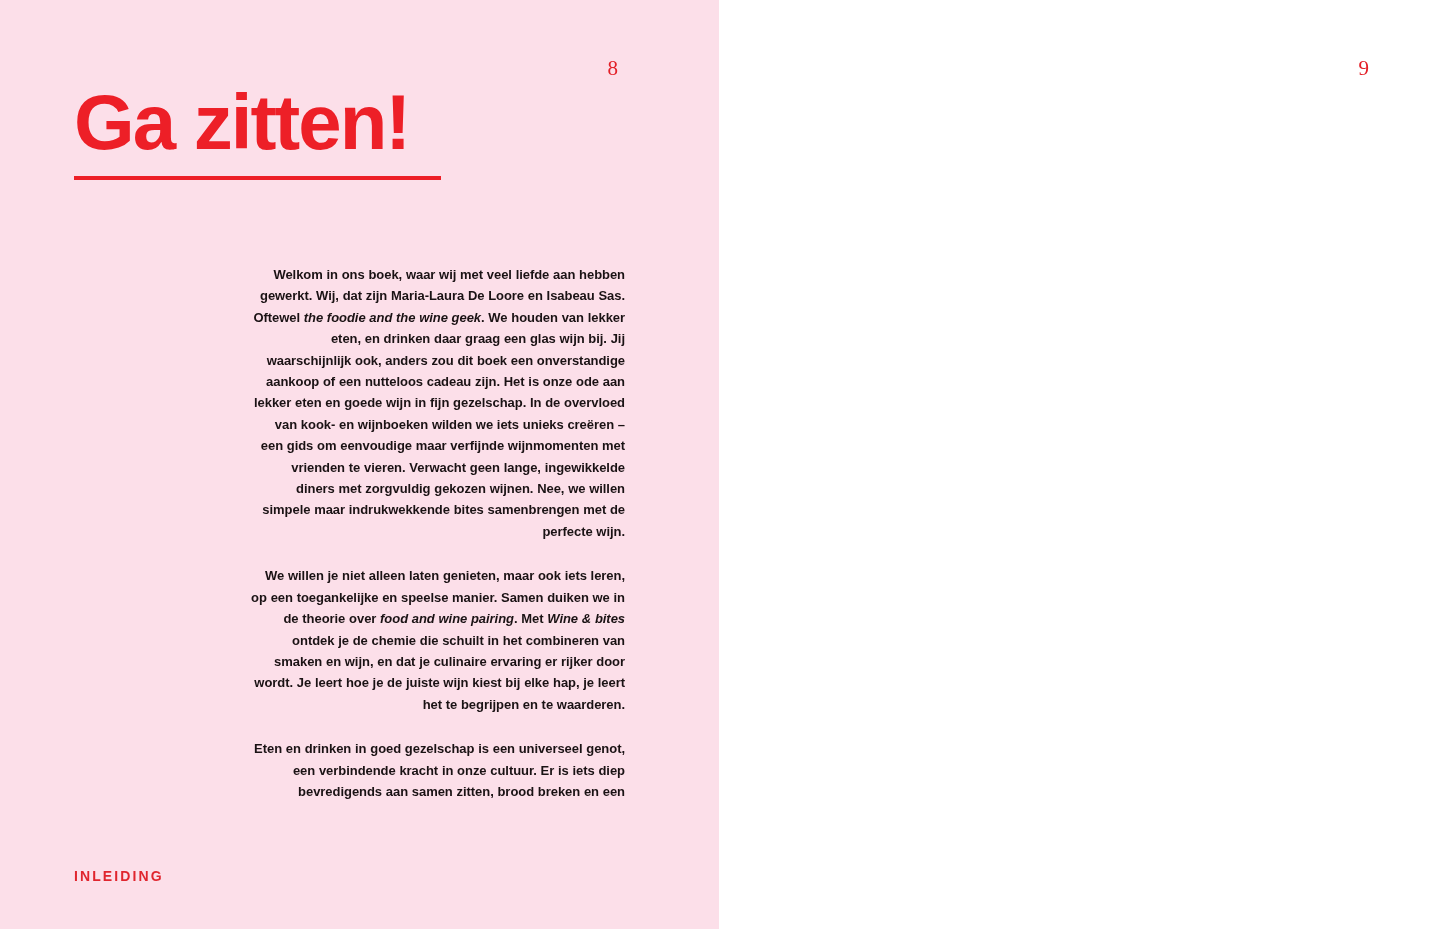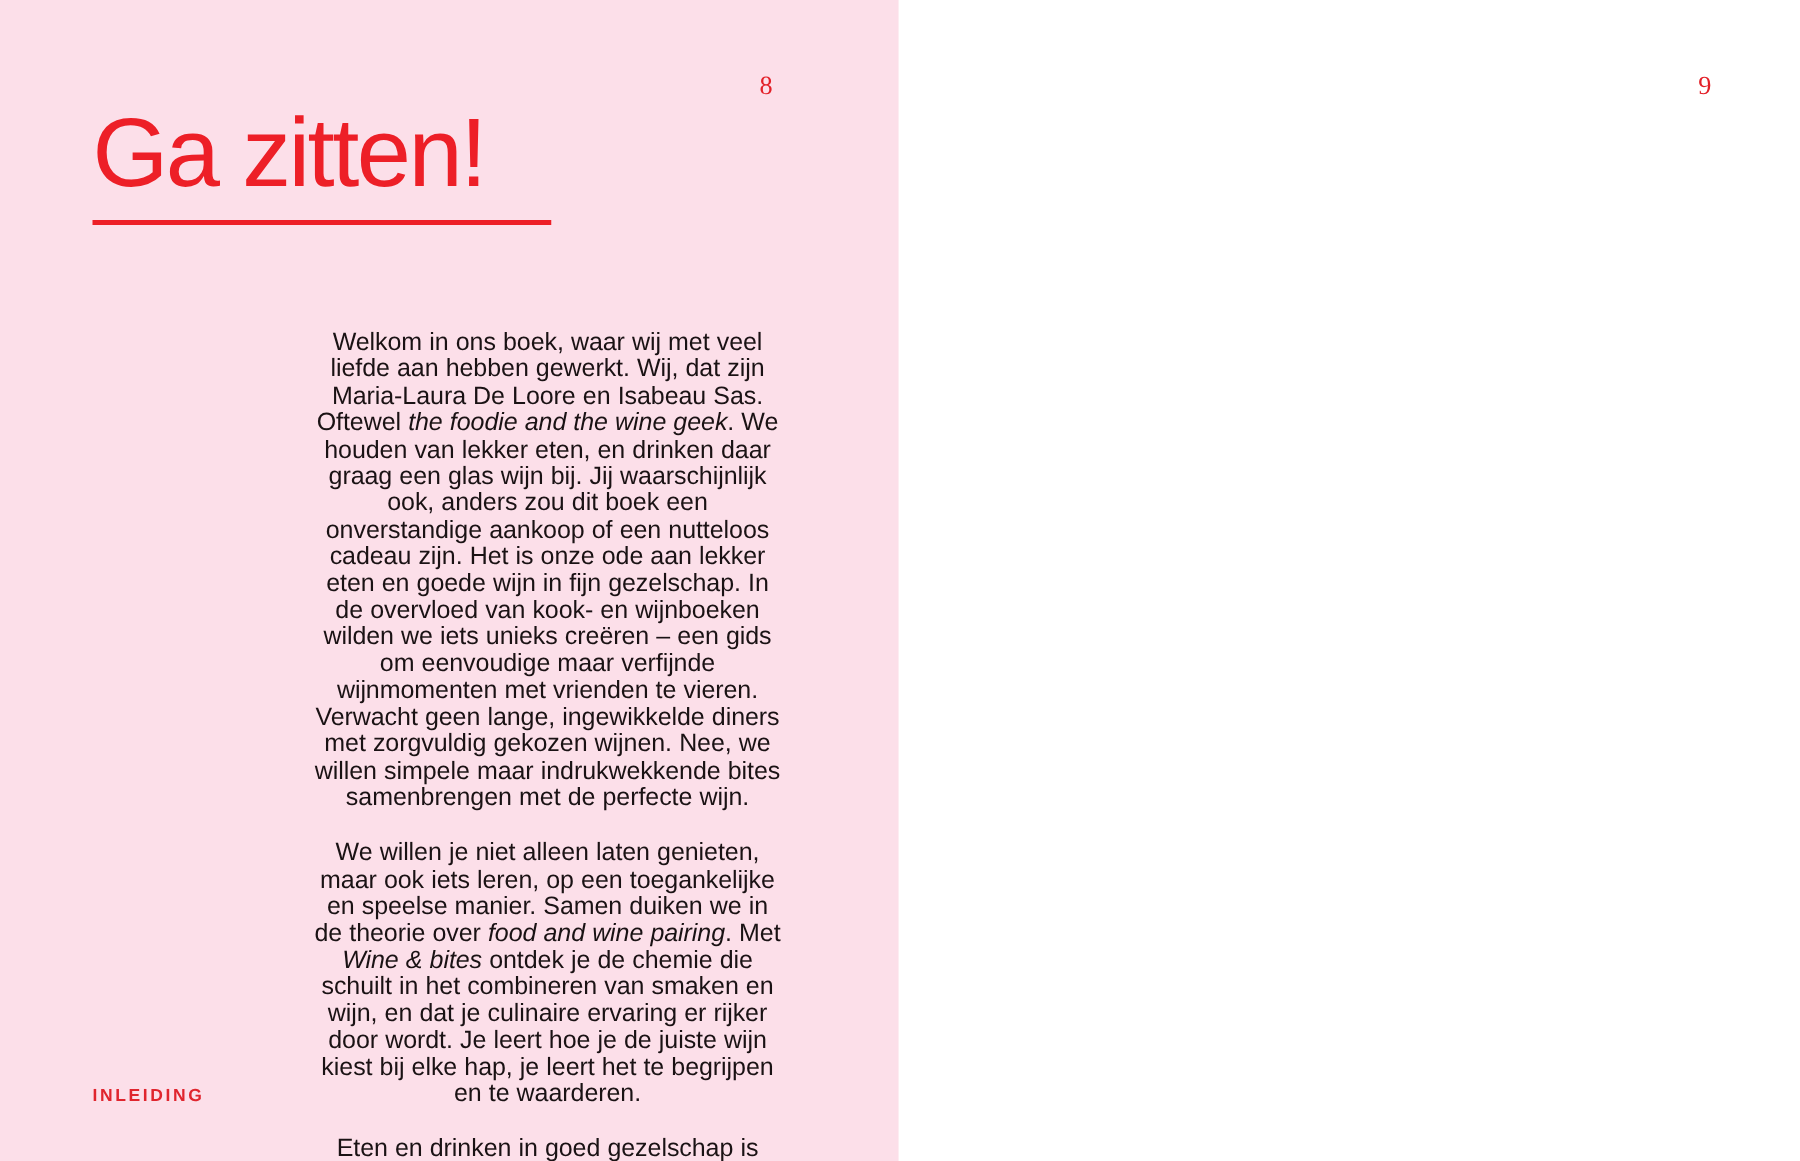--- a/index.html
+++ b/index.html
@@ -59,21 +59,21 @@
   
   .title-block {
     position: absolute;
     left: 74px;
     top: 84px;
     width: 560px;
   }
   .chapter-title {
     margin: 0;
     font-family: "Liberation Sans", sans-serif;
-    font-weight: 400;
+    font-weight: 700;
     font-size: 78px;
     line-height: 0.98;
     letter-spacing: -2.0px;
     color: #ed1f27;
     white-space: nowrap;
   }
   .title-rule {
     margin-top: 16px;
     width: 367px;
     height: 4px;
@@ -87,25 +87,25 @@
   }
   .col-left {
     left: 251px;
     top: 264px;
     width: 374px;
   }
 
   .body-par {
     margin: 0 0 23px 0;
     font-family: "Liberation Sans", sans-serif;
-    font-weight: 400;
-    font-size: 20px;
+    font-weight: 700;
+    font-size: 13px;
     line-height: 21.4px;
     letter-spacing: -0.05px;
-    text-align: center;
+    text-align: right;
     word-spacing: 0.2px;
   }
   .col-left .body-par { color: #1a1214; }
   .body-par:last-child { margin-bottom: 1px; }
   .body-par i { font-style: italic; }
 
   
   .running-foot {
     position: absolute;
     bottom: 45px;

